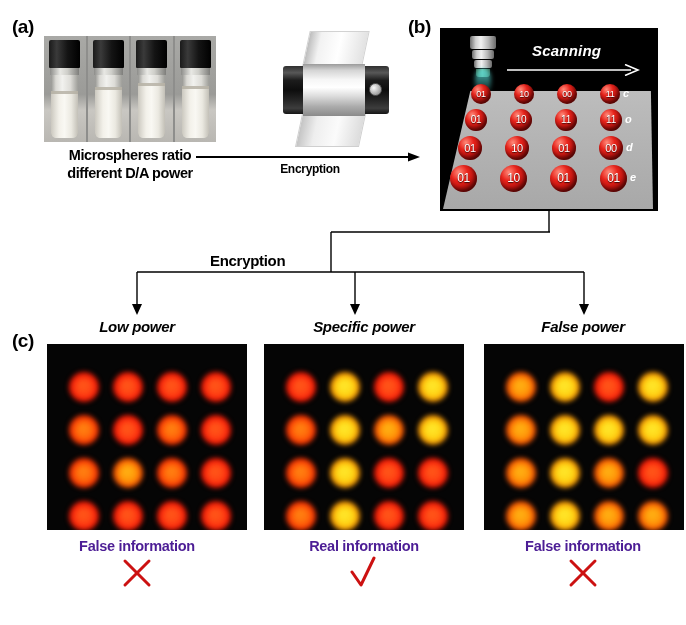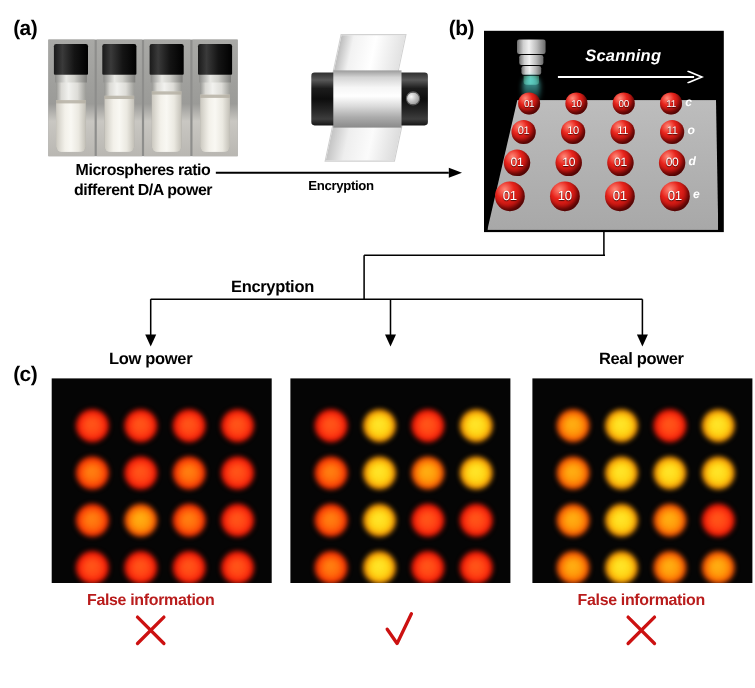--- a/index.html
+++ b/index.html
@@ -278,20 +278,21 @@
   
   .power-title {
     position: absolute;
     top: 318px;
     width: 200px;
     text-align: center;
     font-weight: bold;
     font-size: 15px;
     color: #000;
     letter-spacing: -0.3px;
+    font-style: italic;
   }
   .fluor-panel {
     position: absolute;
     top: 344px;
     width: 200px;
     height: 186px;
     background: #050505;
     overflow: hidden;
   }
   .f-dot {
@@ -305,21 +306,21 @@
     filter: blur(3.4px);
     opacity: 0.95;
   }
   .info-label {
     position: absolute;
     top: 538px;
     width: 200px;
     text-align: center;
     font-weight: bold;
     font-size: 14.5px;
-    color: #b91c1c;
+    color: #4c1d95;
     letter-spacing: -0.3px;
   }
   .verdict-mark {
     position: absolute;
     top: 556px;
     width: 200px;
     text-align: center;
     height: 40px;
   }
 </style>
@@ -514,20 +515,21 @@
       <div class="f-dot-core" style="width: 15px; height: 15px; left: 161.5px; top: 164.5px; background: radial-gradient(circle at 45% 42%, rgb(255, 106, 30) 0%, rgb(255, 58, 18) 60%, rgba(0, 0, 0, 0) 100%);"></div>
     </div>
   <div class="info-label" style="left:37px;">False information</div>
   <div class="verdict-mark" style="left:37px;">
     <svg width="34" height="34" viewBox="0 0 34 34">
       <line x1="5" y1="5" x2="29" y2="29" stroke="#cc1111" stroke-width="3" stroke-linecap="round"></line>
       <line x1="29" y1="5" x2="5" y2="29" stroke="#cc1111" stroke-width="3" stroke-linecap="round"></line>
     </svg>
   </div>
 
+  <div class="power-title" style="left:264px;">Specific power</div>
   <div class="fluor-panel" id="fluor-1" style="left:264px;">
       <div class="f-dot" style="width: 30px; height: 30px; left: 22px; top: 28px; background: radial-gradient(circle, rgb(255, 106, 30) 0%, rgb(255, 58, 18) 38%, rgb(232, 20, 5) 68%, rgba(90, 6, 0, 0.55) 88%, rgba(0, 0, 0, 0) 100%);"></div>
       <div class="f-dot-core" style="width: 15px; height: 15px; left: 29.5px; top: 35.5px; background: radial-gradient(circle at 45% 42%, rgb(255, 106, 30) 0%, rgb(255, 58, 18) 60%, rgba(0, 0, 0, 0) 100%);"></div>
       <div class="f-dot" style="width: 30px; height: 30px; left: 66px; top: 28px; background: radial-gradient(circle, rgb(255, 246, 60) 0%, rgb(255, 207, 16) 38%, rgb(240, 138, 4) 68%, rgba(90, 6, 0, 0.55) 88%, rgba(0, 0, 0, 0) 100%);"></div>
       <div class="f-dot-core" style="width: 15px; height: 15px; left: 73.5px; top: 35.5px; background: radial-gradient(circle at 45% 42%, rgb(255, 246, 60) 0%, rgb(255, 207, 16) 60%, rgba(0, 0, 0, 0) 100%);"></div>
       <div class="f-dot" style="width: 30px; height: 30px; left: 110px; top: 28px; background: radial-gradient(circle, rgb(255, 106, 30) 0%, rgb(255, 58, 18) 38%, rgb(232, 20, 5) 68%, rgba(90, 6, 0, 0.55) 88%, rgba(0, 0, 0, 0) 100%);"></div>
       <div class="f-dot-core" style="width: 15px; height: 15px; left: 117.5px; top: 35.5px; background: radial-gradient(circle at 45% 42%, rgb(255, 106, 30) 0%, rgb(255, 58, 18) 60%, rgba(0, 0, 0, 0) 100%);"></div>
       <div class="f-dot" style="width: 30px; height: 30px; left: 154px; top: 28px; background: radial-gradient(circle, rgb(255, 246, 60) 0%, rgb(255, 207, 16) 38%, rgb(240, 138, 4) 68%, rgba(90, 6, 0, 0.55) 88%, rgba(0, 0, 0, 0) 100%);"></div>
       <div class="f-dot-core" style="width: 15px; height: 15px; left: 161.5px; top: 35.5px; background: radial-gradient(circle at 45% 42%, rgb(255, 246, 60) 0%, rgb(255, 207, 16) 60%, rgba(0, 0, 0, 0) 100%);"></div>
       <div class="f-dot" style="width: 30px; height: 30px; left: 22px; top: 71px; background: radial-gradient(circle, rgb(255, 155, 24) 0%, rgb(255, 92, 8) 38%, rgb(239, 42, 4) 68%, rgba(90, 6, 0, 0.55) 88%, rgba(0, 0, 0, 0) 100%);"></div>
@@ -548,27 +550,28 @@
       <div class="f-dot-core" style="width: 15px; height: 15px; left: 161.5px; top: 121.5px; background: radial-gradient(circle at 45% 42%, rgb(255, 106, 30) 0%, rgb(255, 58, 18) 60%, rgba(0, 0, 0, 0) 100%);"></div>
       <div class="f-dot" style="width: 30px; height: 30px; left: 22px; top: 157px; background: radial-gradient(circle, rgb(255, 155, 24) 0%, rgb(255, 92, 8) 38%, rgb(239, 42, 4) 68%, rgba(90, 6, 0, 0.55) 88%, rgba(0, 0, 0, 0) 100%);"></div>
       <div class="f-dot-core" style="width: 15px; height: 15px; left: 29.5px; top: 164.5px; background: radial-gradient(circle at 45% 42%, rgb(255, 155, 24) 0%, rgb(255, 92, 8) 60%, rgba(0, 0, 0, 0) 100%);"></div>
       <div class="f-dot" style="width: 30px; height: 30px; left: 66px; top: 157px; background: radial-gradient(circle, rgb(255, 246, 60) 0%, rgb(255, 207, 16) 38%, rgb(240, 138, 4) 68%, rgba(90, 6, 0, 0.55) 88%, rgba(0, 0, 0, 0) 100%);"></div>
       <div class="f-dot-core" style="width: 15px; height: 15px; left: 73.5px; top: 164.5px; background: radial-gradient(circle at 45% 42%, rgb(255, 246, 60) 0%, rgb(255, 207, 16) 60%, rgba(0, 0, 0, 0) 100%);"></div>
       <div class="f-dot" style="width: 30px; height: 30px; left: 110px; top: 157px; background: radial-gradient(circle, rgb(255, 106, 30) 0%, rgb(255, 58, 18) 38%, rgb(232, 20, 5) 68%, rgba(90, 6, 0, 0.55) 88%, rgba(0, 0, 0, 0) 100%);"></div>
       <div class="f-dot-core" style="width: 15px; height: 15px; left: 117.5px; top: 164.5px; background: radial-gradient(circle at 45% 42%, rgb(255, 106, 30) 0%, rgb(255, 58, 18) 60%, rgba(0, 0, 0, 0) 100%);"></div>
       <div class="f-dot" style="width: 30px; height: 30px; left: 154px; top: 157px; background: radial-gradient(circle, rgb(255, 106, 30) 0%, rgb(255, 58, 18) 38%, rgb(232, 20, 5) 68%, rgba(90, 6, 0, 0.55) 88%, rgba(0, 0, 0, 0) 100%);"></div>
       <div class="f-dot-core" style="width: 15px; height: 15px; left: 161.5px; top: 164.5px; background: radial-gradient(circle at 45% 42%, rgb(255, 106, 30) 0%, rgb(255, 58, 18) 60%, rgba(0, 0, 0, 0) 100%);"></div>
     </div>
+  <div class="info-label" style="left:264px;">Real information</div>
   <div class="verdict-mark" style="left:264px;">
     <svg width="34" height="38" viewBox="0 0 34 38">
       <polyline points="5,16 14,29 27,2" fill="none" stroke="#cc1111" stroke-width="3" stroke-linecap="round" stroke-linejoin="round"></polyline>
     </svg>
   </div>
 
-  <div class="power-title" style="left:483px;">Real power</div>
+  <div class="power-title" style="left:483px;">False power</div>
   <div class="fluor-panel" id="fluor-2" style="left:484px;">
       <div class="f-dot" style="width: 30px; height: 30px; left: 22px; top: 28px; background: radial-gradient(circle, rgb(255, 201, 28) 0%, rgb(255, 140, 6) 38%, rgb(240, 74, 4) 68%, rgba(90, 6, 0, 0.55) 88%, rgba(0, 0, 0, 0) 100%);"></div>
       <div class="f-dot-core" style="width: 15px; height: 15px; left: 29.5px; top: 35.5px; background: radial-gradient(circle at 45% 42%, rgb(255, 201, 28) 0%, rgb(255, 140, 6) 60%, rgba(0, 0, 0, 0) 100%);"></div>
       <div class="f-dot" style="width: 30px; height: 30px; left: 66px; top: 28px; background: radial-gradient(circle, rgb(255, 246, 60) 0%, rgb(255, 207, 16) 38%, rgb(240, 138, 4) 68%, rgba(90, 6, 0, 0.55) 88%, rgba(0, 0, 0, 0) 100%);"></div>
       <div class="f-dot-core" style="width: 15px; height: 15px; left: 73.5px; top: 35.5px; background: radial-gradient(circle at 45% 42%, rgb(255, 246, 60) 0%, rgb(255, 207, 16) 60%, rgba(0, 0, 0, 0) 100%);"></div>
       <div class="f-dot" style="width: 30px; height: 30px; left: 110px; top: 28px; background: radial-gradient(circle, rgb(255, 106, 30) 0%, rgb(255, 58, 18) 38%, rgb(232, 20, 5) 68%, rgba(90, 6, 0, 0.55) 88%, rgba(0, 0, 0, 0) 100%);"></div>
       <div class="f-dot-core" style="width: 15px; height: 15px; left: 117.5px; top: 35.5px; background: radial-gradient(circle at 45% 42%, rgb(255, 106, 30) 0%, rgb(255, 58, 18) 60%, rgba(0, 0, 0, 0) 100%);"></div>
       <div class="f-dot" style="width: 30px; height: 30px; left: 154px; top: 28px; background: radial-gradient(circle, rgb(255, 246, 60) 0%, rgb(255, 207, 16) 38%, rgb(240, 138, 4) 68%, rgba(90, 6, 0, 0.55) 88%, rgba(0, 0, 0, 0) 100%);"></div>
       <div class="f-dot-core" style="width: 15px; height: 15px; left: 161.5px; top: 35.5px; background: radial-gradient(circle at 45% 42%, rgb(255, 246, 60) 0%, rgb(255, 207, 16) 60%, rgba(0, 0, 0, 0) 100%);"></div>
       <div class="f-dot" style="width: 30px; height: 30px; left: 22px; top: 71px; background: radial-gradient(circle, rgb(255, 201, 28) 0%, rgb(255, 140, 6) 38%, rgb(240, 74, 4) 68%, rgba(90, 6, 0, 0.55) 88%, rgba(0, 0, 0, 0) 100%);"></div>

